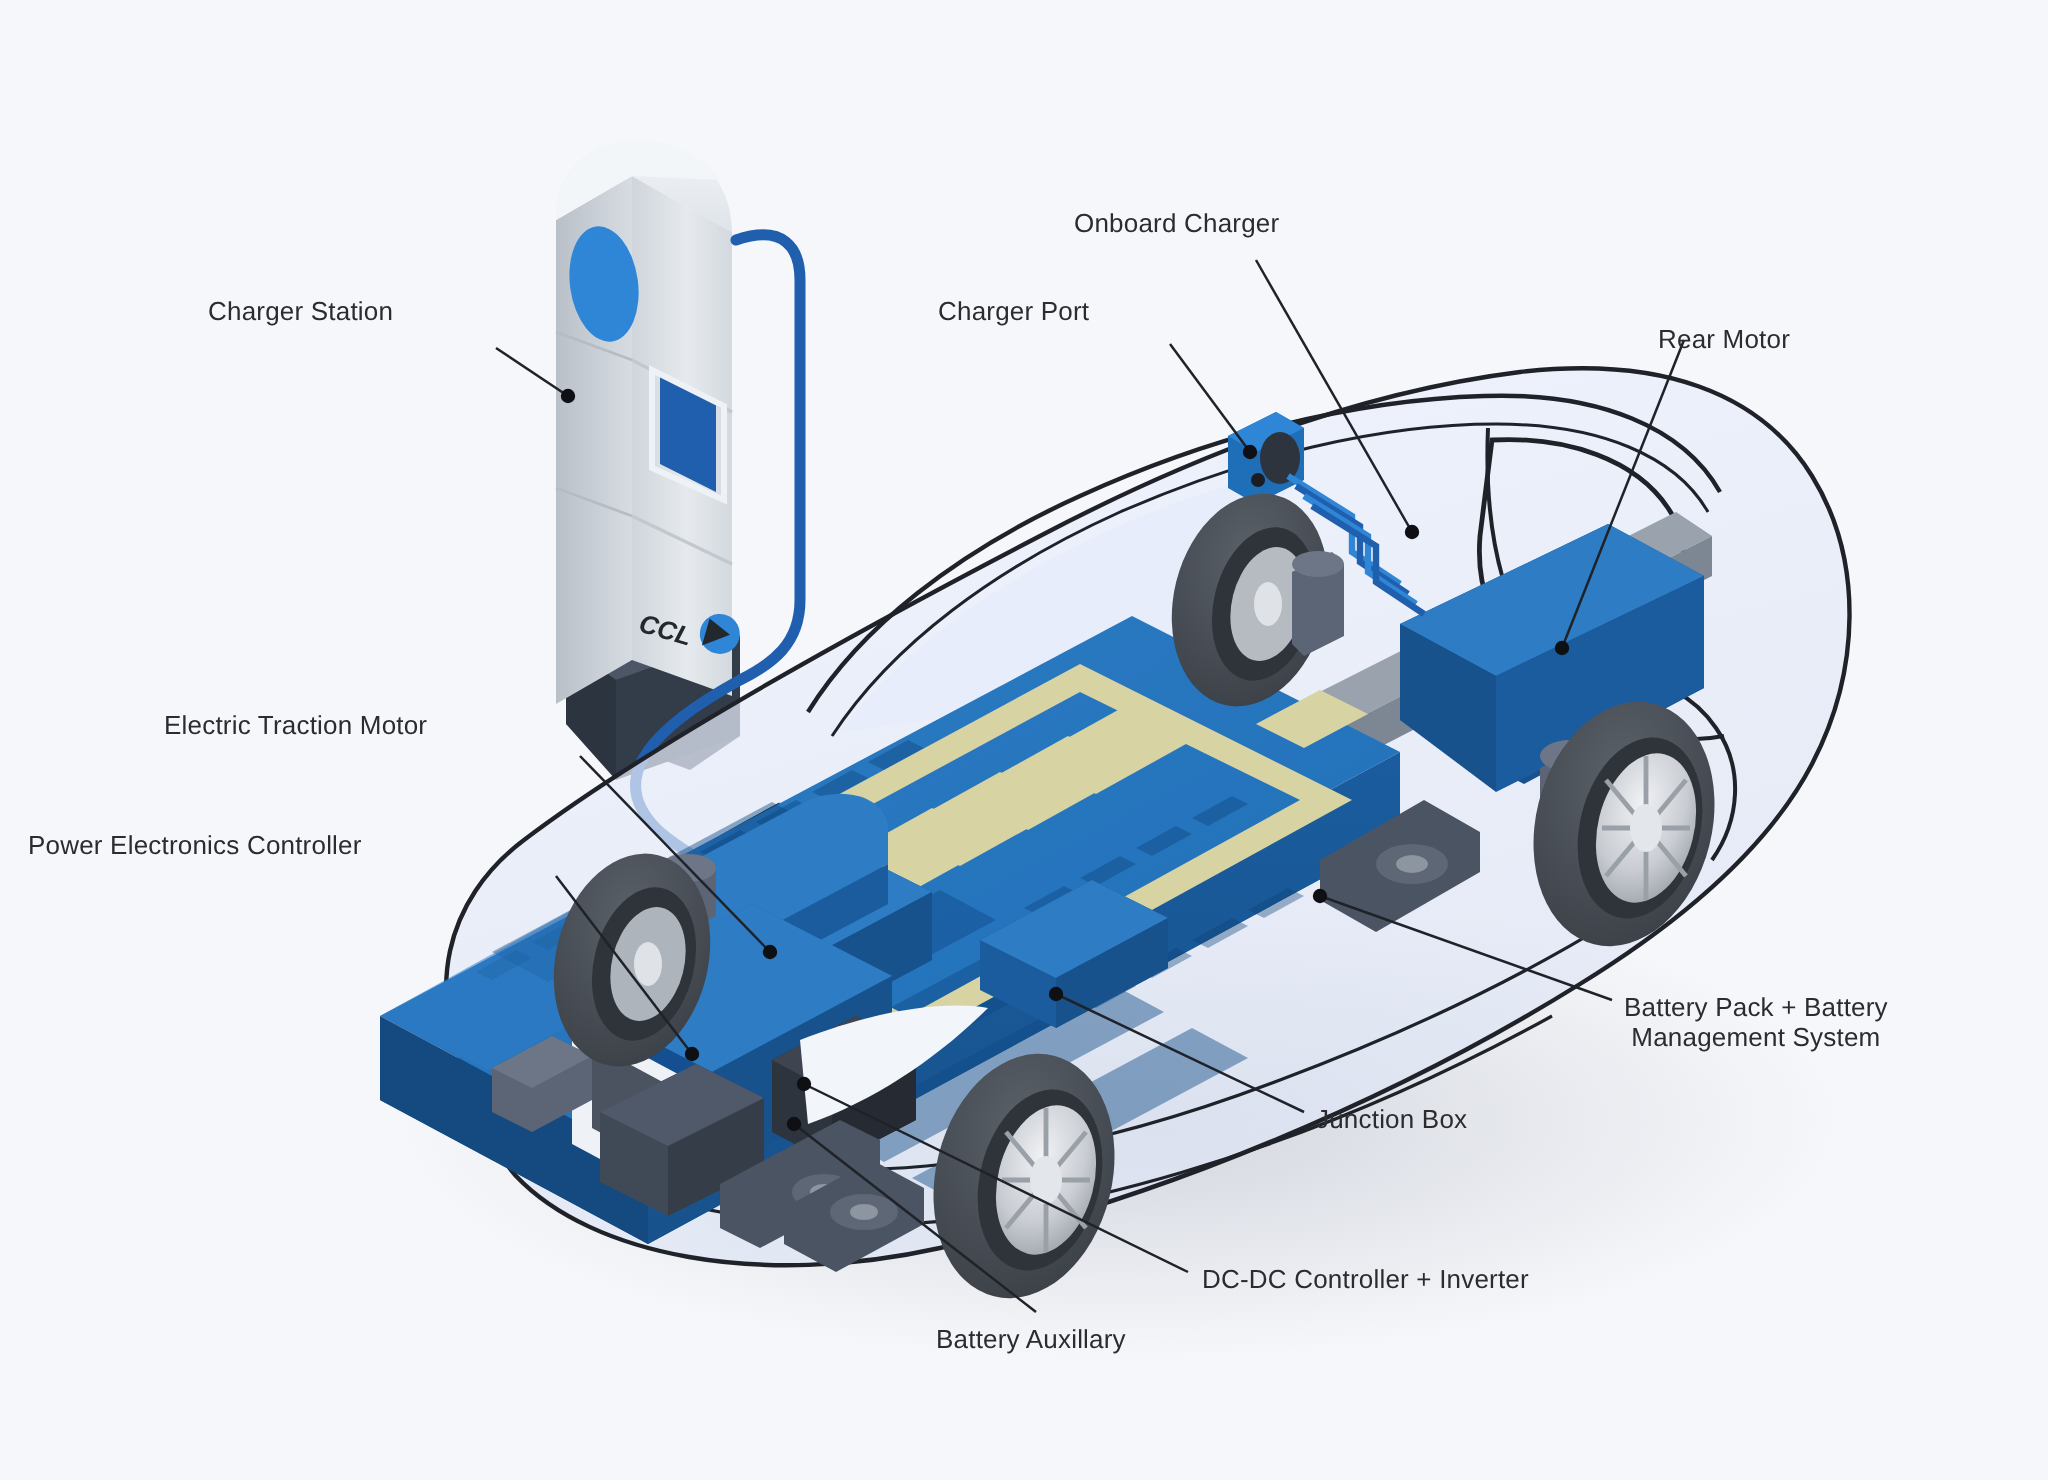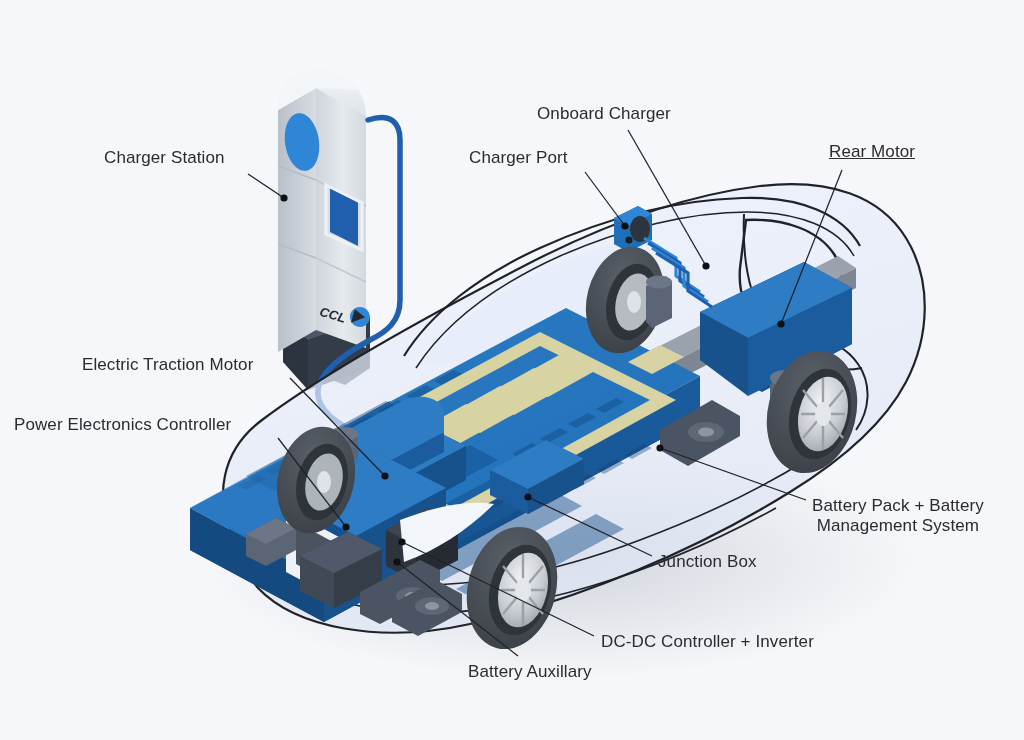--- a/index.html
+++ b/index.html
@@ -9,21 +9,21 @@
     background:#f6f7fa;
     font-family:"Liberation Sans", sans-serif;
     overflow:hidden;
     position:relative;
   }
   #stage{position:relative;width:1024px;height:740px;}
   #art{position:absolute;inset:0;width:1024px;height:740px;}
   .lbl{
     position:absolute;
     color:#2b2b30;
-    font-size:17px;
+    font-size:13px;
     font-weight:400;
     letter-spacing:0.1px;
     line-height:1.18;
     white-space:pre;
     font-family:"Liberation Sans", sans-serif;
   }
   .lbl.two{white-space:pre-line;}
 </style>
 </head>
 <body>
@@ -370,21 +370,21 @@
         <circle cx="528" cy="497" r="3.6"></circle>
         <circle cx="402" cy="542" r="3.6"></circle>
         <circle cx="397" cy="562" r="3.6"></circle>
       </g>
   </svg>
 
   <div id="label-layer">
       <div class="lbl" style="left: 104px; top: 148px;">Charger Station</div>
       <div class="lbl" style="left: 469px; top: 148px;">Charger Port</div>
       <div class="lbl" style="left: 537px; top: 104px;">Onboard Charger</div>
-      <div class="lbl" style="left: 829px; top: 142px; text-decoration: underline;">Rear Motor</div>
+      <div class="lbl" style="left: 829px; top: 162px;">Rear Motor</div>
       <div class="lbl" style="left: 82px; top: 355px;">Electric Traction Motor</div>
       <div class="lbl" style="left: 14px; top: 415px;">Power Electronics Controller</div>
       <div class="lbl two" style="left: 812px; top: 496px; text-align: center;">Battery Pack + Battery
 Management System</div>
       <div class="lbl" style="left: 658px; top: 552px; text-align: right;">Junction Box</div>
       <div class="lbl" style="left: 601px; top: 632px;">DC-DC Controller + Inverter</div>
       <div class="lbl" style="left: 468px; top: 662px;">Battery Auxillary</div>
     </div>
 
 </div>

